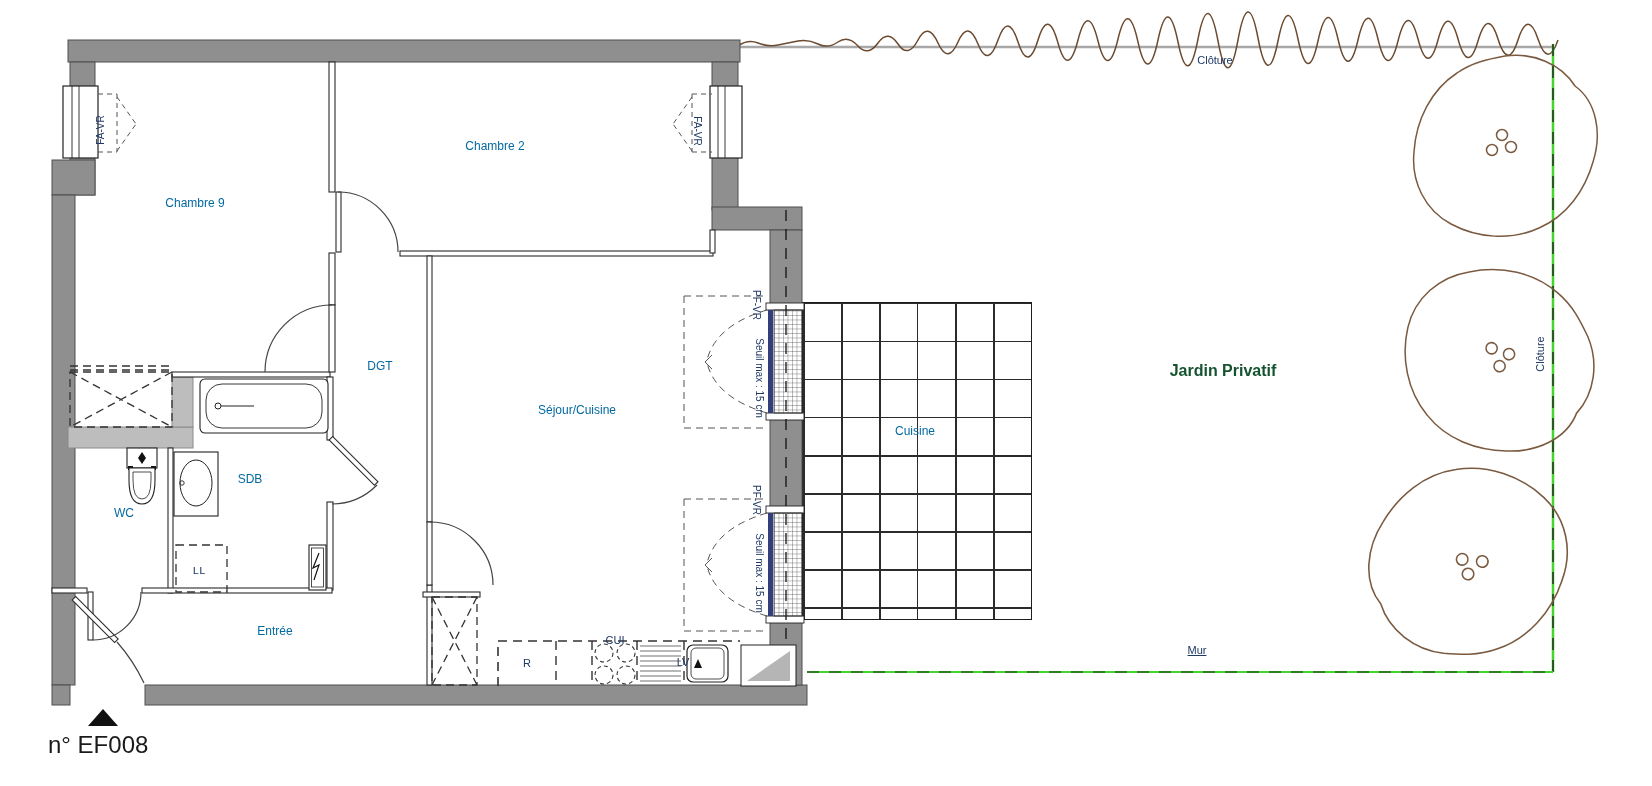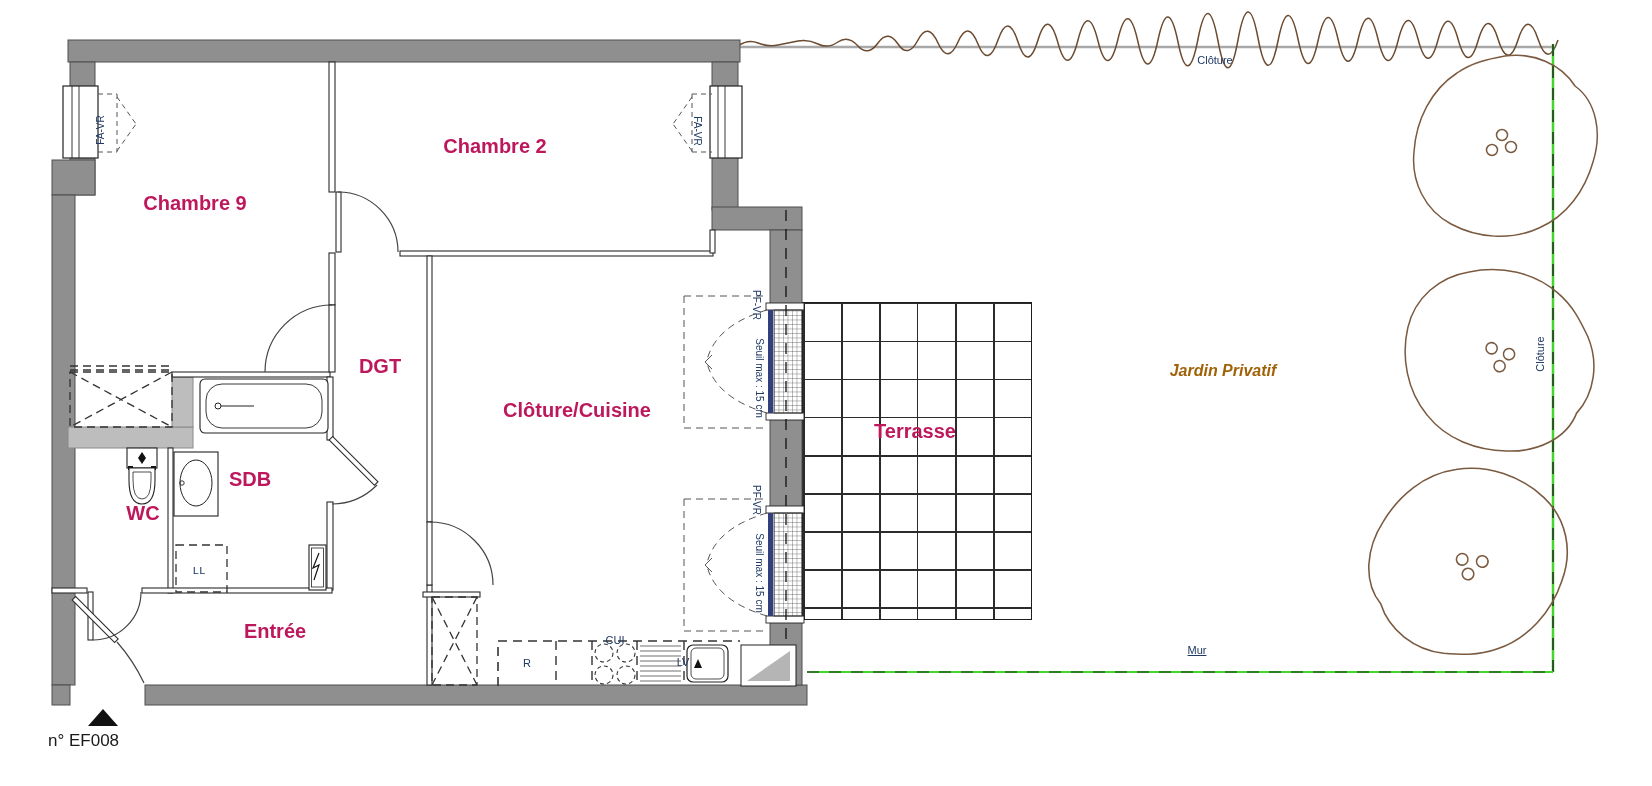--- a/index.html
+++ b/index.html
@@ -4,27 +4,27 @@
 <style>
   html,body{margin:0;padding:0;background:#fff;}
   .stage{position:relative;width:1652px;height:786px;background:#fff;overflow:hidden;
          font-family:"Liberation Sans",sans-serif;}
   .stage svg{position:absolute;left:0;top:0;z-index:2;}
   .tile-grid{position:absolute;z-index:1;background:#fff;border:1.5px solid #1e1e1e;
     background-image:
       repeating-linear-gradient(to right,#2b2b2b 0 1.5px,transparent 1.5px 38px),
       repeating-linear-gradient(to bottom,#2b2b2b 0 1.5px,transparent 1.5px 38px);}
   .lbl{position:absolute;z-index:3;transform:translate(-50%,-50%);white-space:nowrap;}
-  .room{font-weight:bold;font-size:20px;color:#be185d;}
-  .room16{font-weight:bold;font-size:16px;color:#a16207;font-style:italic;}
+  .room{font-weight:normal;font-size:12px;color:#0369a1;}
+  .room16{font-weight:bold;font-size:16px;color:#14532d;}
   .tech{font-size:11px;color:#1f3864;}
   .tech10{font-size:10px;color:#1f3864;}
   .rot90{transform:translate(-50%,-50%) rotate(90deg);}
   .rotm90{transform:translate(-50%,-50%) rotate(-90deg);}
-  .plannum{position:absolute;z-index:3;font-size:17px;color:#1a1a1a;white-space:nowrap;}
+  .plannum{position:absolute;z-index:3;font-size:24px;color:#1a1a1a;white-space:nowrap;}
 </style>
 </head>
 <body>
 
 <div class="stage">
 
   <div class="tile-grid" style="left:802px;top:302px;width:228px;height:316px;"></div>
 
   <svg width="1652" height="786" viewBox="0 0 1652 786">
     <defs>
@@ -211,24 +211,24 @@
       <path d="M747,681 L790,681 L790,651 Z" fill="#b5b5b5"></path>
     </g>
 
     <path d="M88,726 L118,726 L103,709 Z" fill="#111"></path>
   </svg>
 
   <div class="lbl room" style="left:195px;top:203px;">Chambre 9</div>
   <div class="lbl room" style="left:495px;top:146px;">Chambre 2</div>
   <div class="lbl room" style="left:380px;top:366px;">DGT</div>
   <div class="lbl room" style="left:250px;top:479px;">SDB</div>
-  <div class="lbl room" style="left:124px;top:513px;margin-left:19px;">WC</div>
+  <div class="lbl room" style="left:124px;top:513px;">WC</div>
   <div class="lbl room" style="left:261px;top:631px;padding-left:28px;">Entrée</div>
-  <div class="lbl room" style="left:577px;top:410px;">Clôture/Cuisine</div>
-  <div class="lbl room" style="left:915px;top:431px;">Terrasse</div>
+  <div class="lbl room" style="left:577px;top:410px;">Séjour/Cuisine</div>
+  <div class="lbl room" style="left:915px;top:431px;">Cuisine</div>
   <div class="lbl room16" style="left:1223px;top:371px;">Jardin Privatif</div>
 
   <div class="lbl tech" style="left:1215px;top:60px;">Clôture</div>
   <div class="lbl tech rotm90" style="left:1540px;top:354px;">Clôture</div>
   <div class="lbl tech" style="left:1197px;top:650px;text-decoration:underline;">Mur</div>
 
   <div class="lbl tech10 rotm90" style="left:100px;top:130px;">FA-VR</div>
   <div class="lbl tech10 rot90" style="left:697px;top:131px;">FA-VR</div>
   <div class="lbl tech10 rot90" style="left:756px;top:305px;">PF-VR</div>
   <div class="lbl tech10 rot90" style="left:759px;top:378px;">Seuil max : 15 cm</div>

